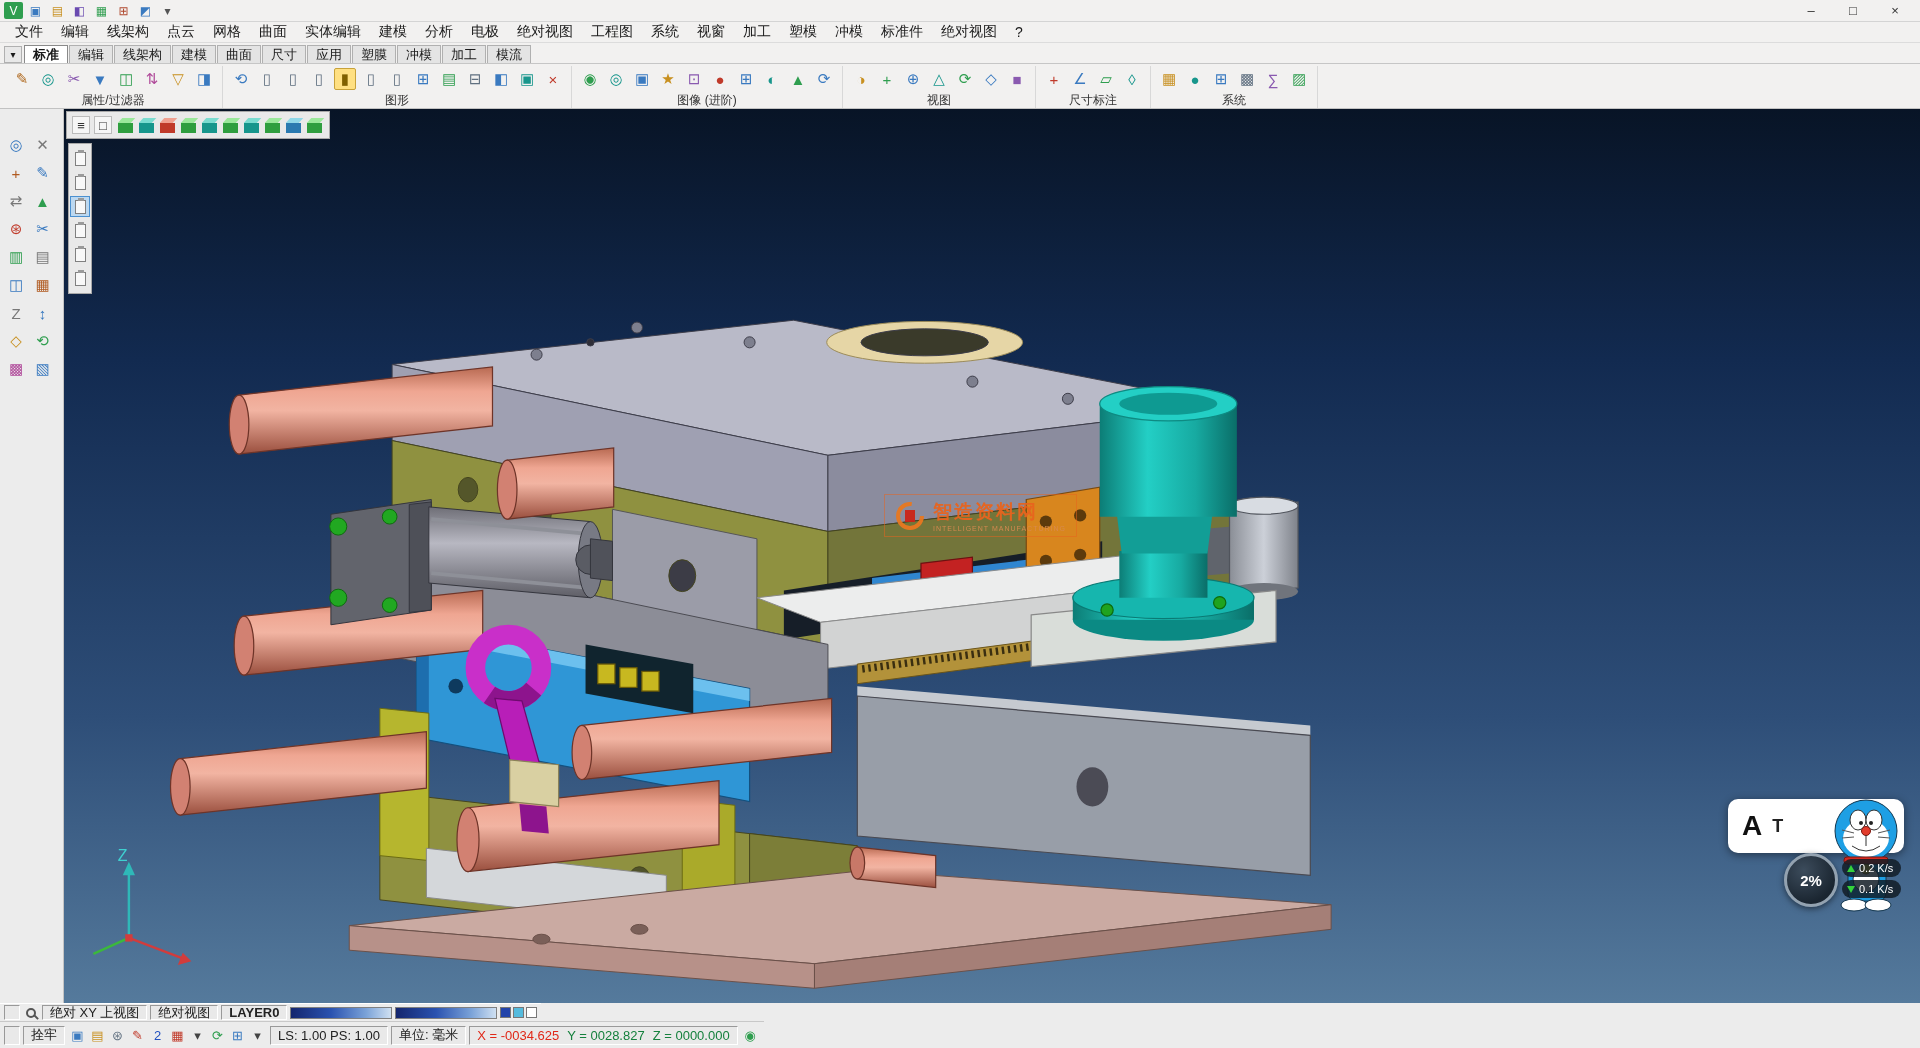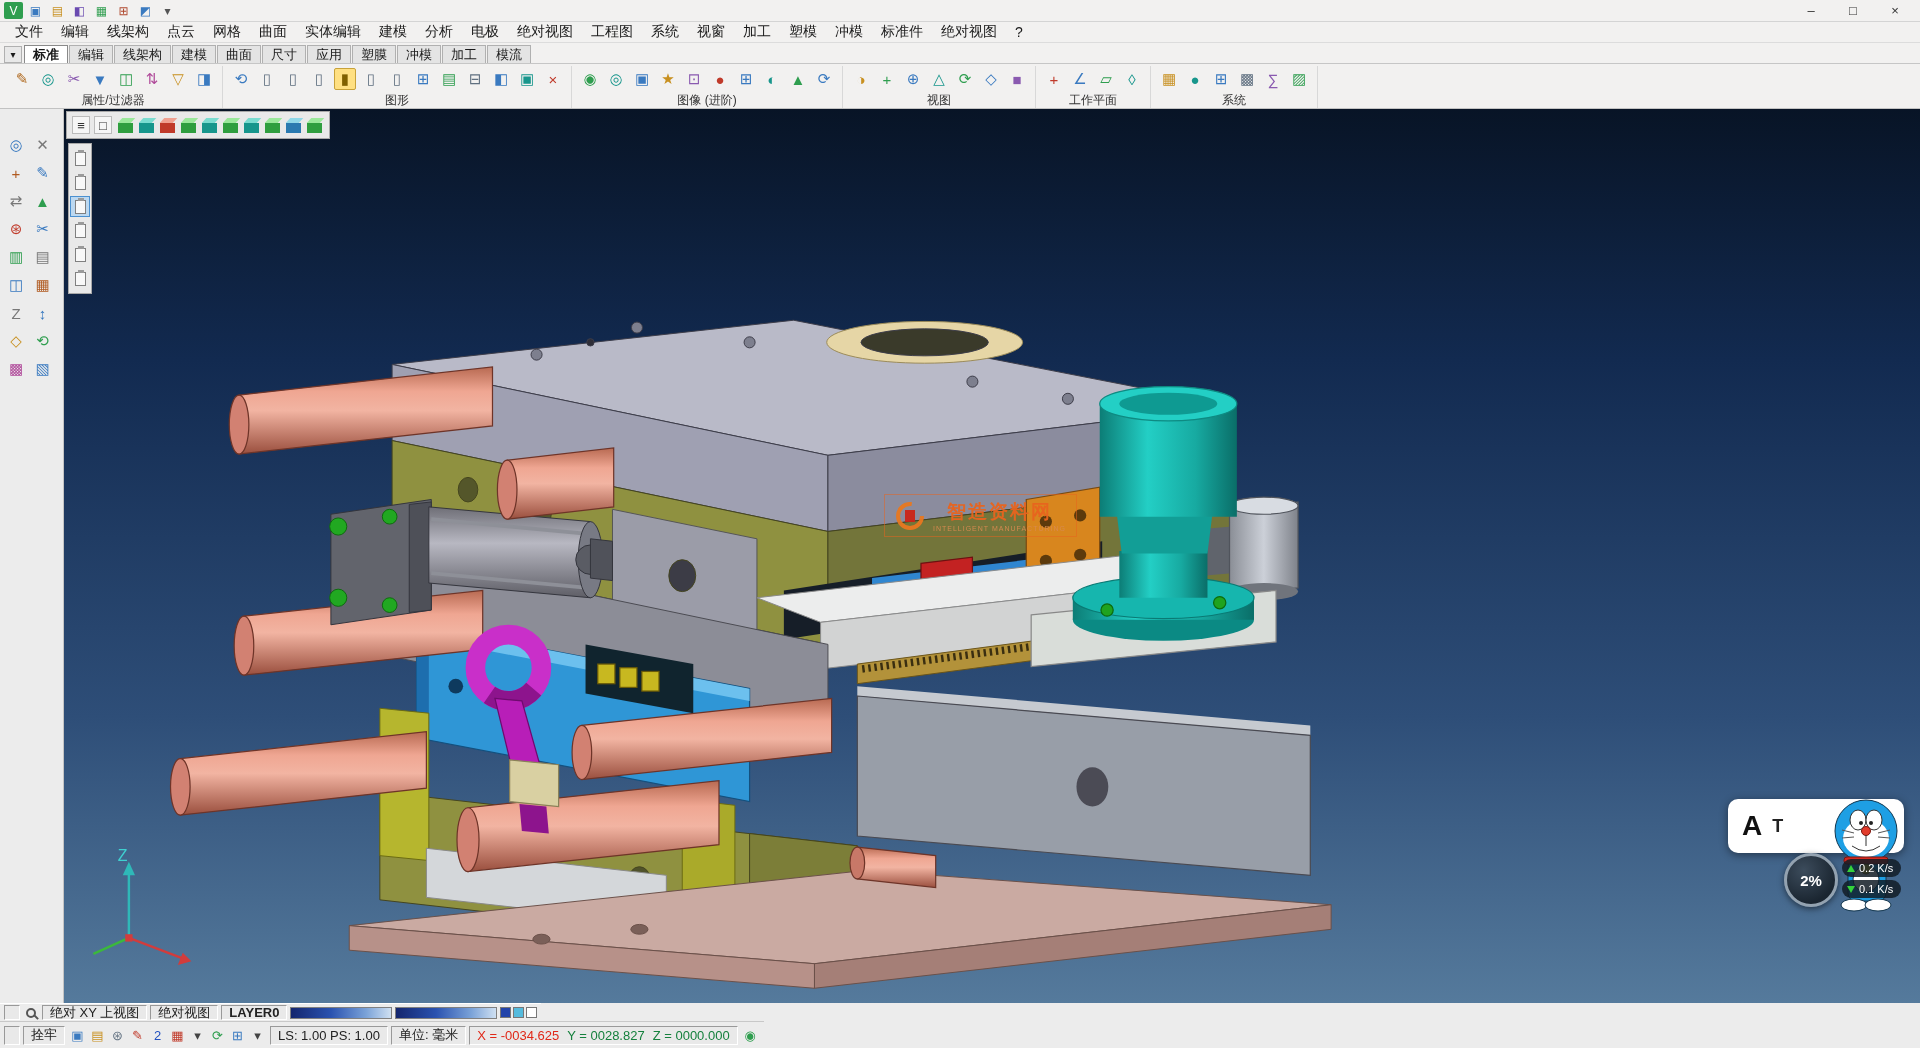--- a/index.html
+++ b/index.html
@@ -67,21 +67,21 @@
   .minicol { position:absolute; left:4px; top:34px; width:24px; background:#e9e9e9; border:1px solid #a8a8a8;
              display:flex; flex-direction:column; align-items:center; gap:5px; padding:5px 0; }
   .clip-slot { width:18px; height:19px; display:flex; align-items:center; justify-content:center; }
   .clip-slot.active { background:#bcd8f0; outline:1px solid #4a90d0; }
   .clip { width:11px; height:14px; background:#f8f8f8; border:1px solid #808080; position:relative; }
   .clip::before { content:""; position:absolute; top:-3px; left:2px; width:6px; height:3px; background:#9a9a9a; }
 
   
   .watermark { position:absolute; left:820px; top:385px; display:flex; align-items:center; gap:8px;
                border:1px solid rgba(232,100,30,.55); padding:4px 10px; opacity:.95; }
-  .wm-text1 { font-size:19px; font-weight:bold; color:#e8641e; letter-spacing:2px;text-align:center; }
+  .wm-text1 { font-size:19px; font-weight:bold; color:#e8641e; letter-spacing:2px; }
   .wm-text2 { font-size:7px; color:#d98a50; letter-spacing:1px; }
 
   
   .overlay { position:absolute; left:1660px; top:688px; width:250px; height:130px; }
   .ov-card { position:absolute; left:4px; top:2px; width:176px; height:54px; background:#fff;
              border-radius:10px; box-shadow:0 2px 8px rgba(0,0,0,.45); display:flex; align-items:center;
              padding-left:14px; gap:10px; }
   .ov-a { font-size:28px; font-weight:bold; color:#111; }
   .ov-t { font-size:18px; font-weight:bold; color:#222; }
   .doraemon { position:absolute; left:96px; top:0; }
@@ -285,21 +285,21 @@
       <div class="tg-label">视图</div>
     </div>
     <div class="tgroup">
       <div class="tg-icons">
 
       <span class="ticon" style="color: rgb(192, 58, 42);">+</span>
           <span class="ticon" style="color: rgb(58, 122, 192);">∠</span>
           <span class="ticon" style="color: rgb(47, 158, 79);">▱</span>
           <span class="ticon" style="color: rgb(24, 150, 140);">◊</span>
         </div>
-      <div class="tg-label">工作平面</div>
+      <div class="tg-label">尺寸标注</div>
     </div>
     <div class="tgroup">
       <div class="tg-icons">
 
       <span class="ticon" style="color: rgb(200, 144, 32);">▦</span>
           <span class="ticon" style="color: rgb(24, 150, 140);">●</span>
           <span class="ticon" style="color: rgb(58, 122, 192);">⊞</span>
           <span class="ticon" style="color: rgb(96, 112, 128);">▩</span>
           <span class="ticon" style="color: rgb(138, 90, 176);">∑</span>
           <span class="ticon" style="color: rgb(47, 158, 79);">▨</span>

